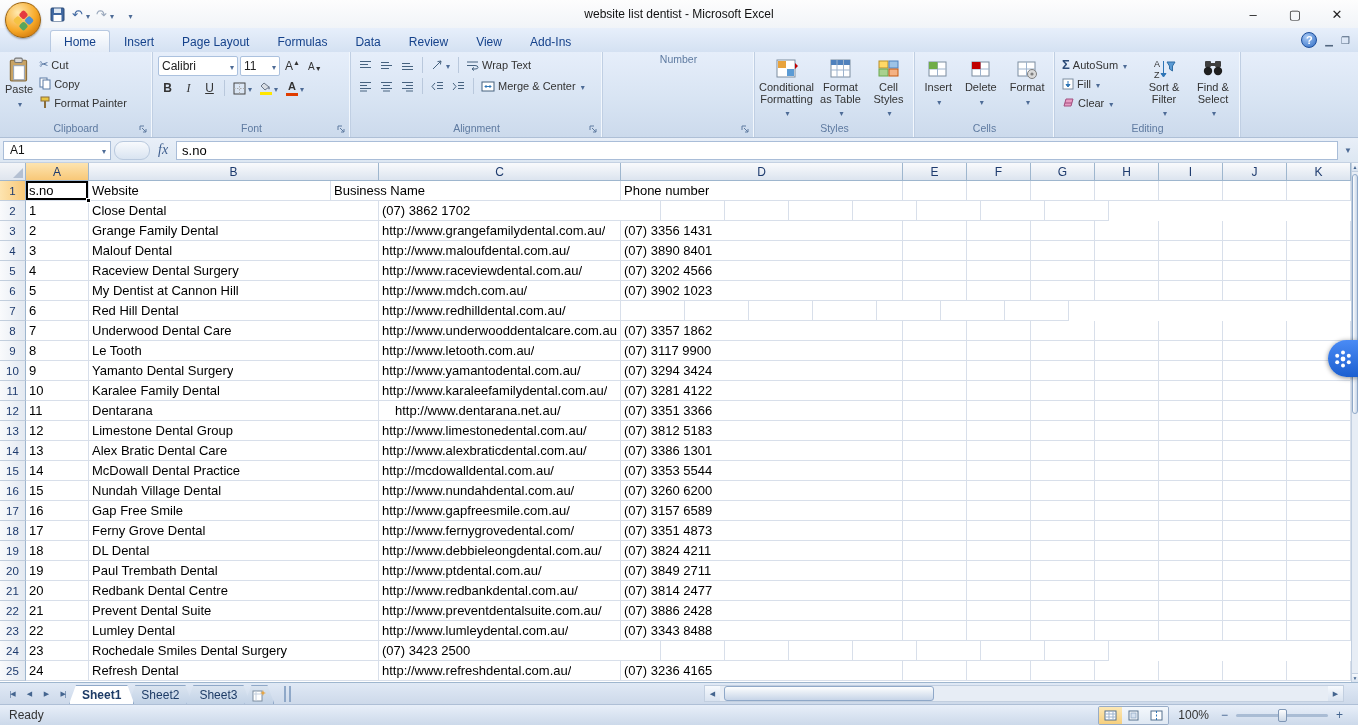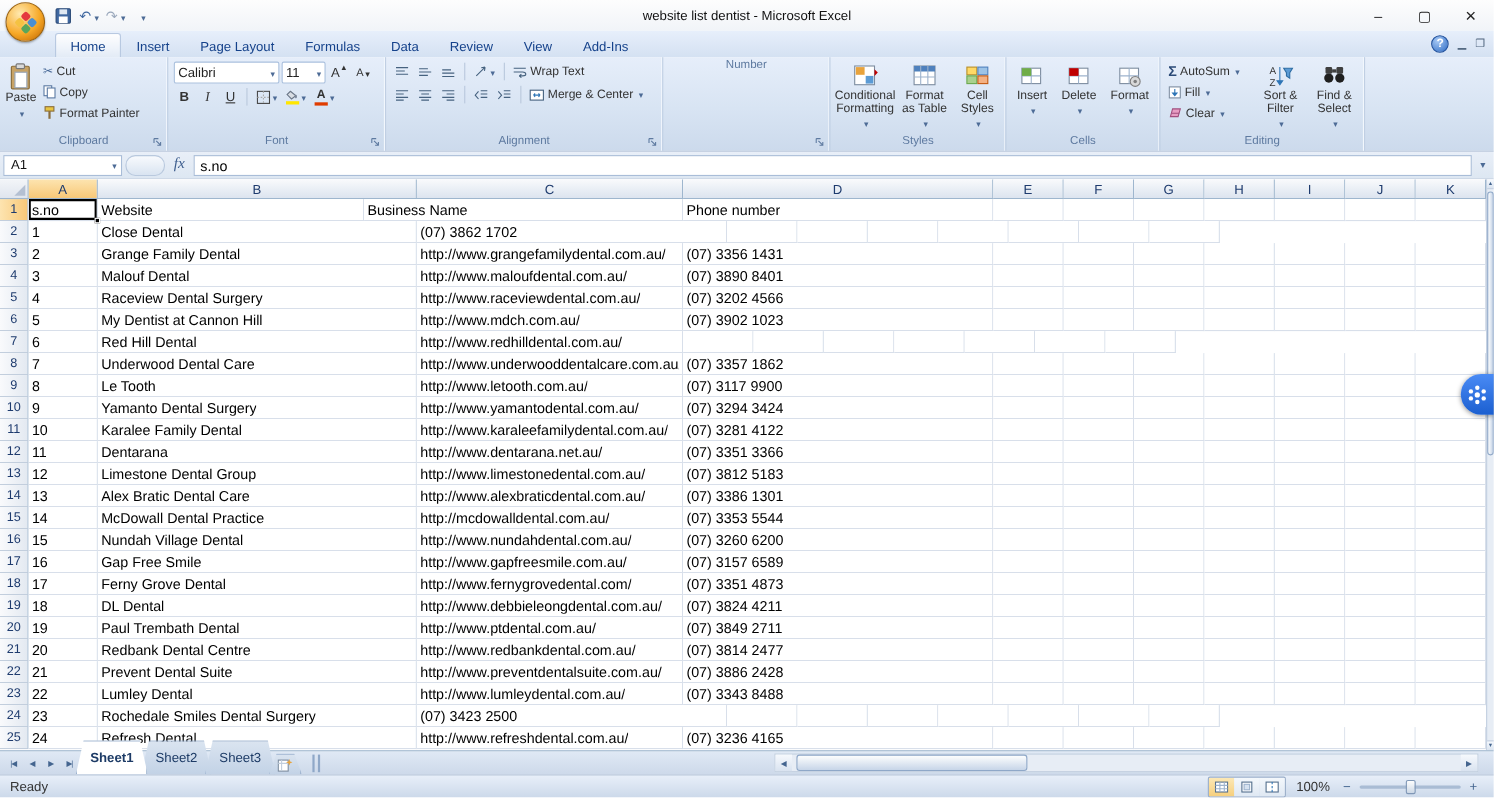--- a/index.html
+++ b/index.html
@@ -77,21 +77,21 @@
   .vscroll{position:absolute;top:163px;right:0;width:7px;height:519px;background:#e7edf5;border-left:1px solid #c2cfe0;display:flex;flex-direction:column;}
   .varrow{height:9px;font-size:5px;color:#44658f;display:flex;align-items:center;justify-content:center;background:linear-gradient(#f6f9fd,#d9e3f0);border-bottom:1px solid #c2cfe0;}
   .varrow:last-child{border-top:1px solid #c2cfe0;border-bottom:none;}
   .vtrack{flex:1;position:relative;}
   .vthumb{position:absolute;top:2px;left:0;width:6px;height:240px;background:linear-gradient(90deg,#fdfefe,#c7d5e8);border:1px solid #8fa8c8;border-radius:3px;}
 
   
   .sheetbar{position:absolute;top:682px;left:0;right:0;height:22px;background:linear-gradient(#e0e9f5,#cdd9ea);border-top:1px solid #9eb6ce;display:flex;align-items:flex-end;}
   .navbtns{display:flex;gap:1px;padding:0 4px 3px 4px;}
   .navbtn{width:16px;height:15px;font-size:7px;color:#44658f;display:flex;align-items:center;justify-content:center;letter-spacing:-1px;}
-  .stab{height:31px;padding:0 12px;font-size:12px;color:#1d3b66;display:flex;align-items:center;
+  .stab{height:19px;padding:0 12px;font-size:12px;color:#1d3b66;display:flex;align-items:center;
         background:linear-gradient(#dae4f0,#c2d2e6);border:1px solid #8fa8c8;border-bottom:none;
         clip-path:polygon(7px 0,calc(100% - 7px) 0,100% 100%,0 100%);margin-left:-6px;}
   .stab.active{background:#fff;font-weight:bold;z-index:2;}
   .stab-insert{height:19px;width:30px;display:flex;align-items:center;justify-content:center;background:linear-gradient(#dae4f0,#c2d2e6);border:1px solid #8fa8c8;border-bottom:none;clip-path:polygon(7px 0,calc(100% - 7px) 0,100% 100%,0 100%);margin-left:-6px;}
   .tabsplit{width:7px;height:16px;margin:0 2px 2px 10px;border-left:2px solid #8fa8c8;border-right:2px solid #8fa8c8;}
   .hscroll{position:absolute;right:14px;bottom:2px;width:640px;height:17px;display:flex;align-items:center;background:#e7edf5;border:1px solid #c2cfe0;}
   .harrow{width:15px;height:15px;font-size:7px;color:#44658f;display:flex;align-items:center;justify-content:center;background:linear-gradient(#f6f9fd,#d9e3f0);}
   .htrack{flex:1;position:relative;height:15px;}
   .hthumb{position:absolute;left:4px;top:0;width:210px;height:15px;background:linear-gradient(#fdfefe,#c7d5e8);border:1px solid #8fa8c8;border-radius:3px;}
 
@@ -211,21 +211,21 @@
       <div class="dlg">
         <svg width="9" height="9" viewBox="0 0 9 9">
             <path d="M1 1 H5 M1 1 V5 M3 3 L7 7 M7 4 V7 H4" stroke="#5e7aa0" fill="none"></path>
           </svg>
       </div>
     </div>
 
     <div class="rgroup" style="width:198px">
       <div class="rgroup-content" style="flex-direction:column;gap:3px">
         <div class="row">
-          <div class="combo" style="width:96px">
+          <div class="combo" style="width:80px">
               <span class="cval">Calibri</span>
               <span class="dd"></span>
             </div>
           <div class="combo" style="width:40px">
               <span class="cval">11</span>
               <span class="dd"></span>
             </div>
           <div class="tinybtn">A<span style="font-size:7px;margin-top:-7px">▲</span></div>
           <div class="tinybtn" style="font-size:10px">A<span style="font-size:7px;margin-top:5px">▼</span></div>
         </div>
@@ -899,21 +899,21 @@
         </div>
         <div class="grid-row">
           <div class="row-hdr">12</div>
           <div class="cell" style="width: 63px;">
             <span style="overflow: hidden; white-space: nowrap;">11</span>
           </div>
           <div class="cell" style="width: 290px;">
             <span style="overflow: hidden; white-space: nowrap;">Dentarana</span>
           </div>
           <div class="cell" style="width: 242px;">
-            <span style="overflow: hidden; white-space: nowrap;">http://www.dentarana.net.au/</span>
+            <span style="overflow: hidden; white-space: nowrap; margin-left: 13px;">http://www.dentarana.net.au/</span>
           </div>
           <div class="cell" style="width: 282px;">
             <span style="overflow: hidden; white-space: nowrap;">(07) 3351 3366</span>
           </div>
           <div class="cell" style="width: 64px;">
             <span style="overflow: hidden; white-space: nowrap;"></span>
           </div>
           <div class="cell" style="width: 64px;">
             <span style="overflow: hidden; white-space: nowrap;"></span>
           </div>

